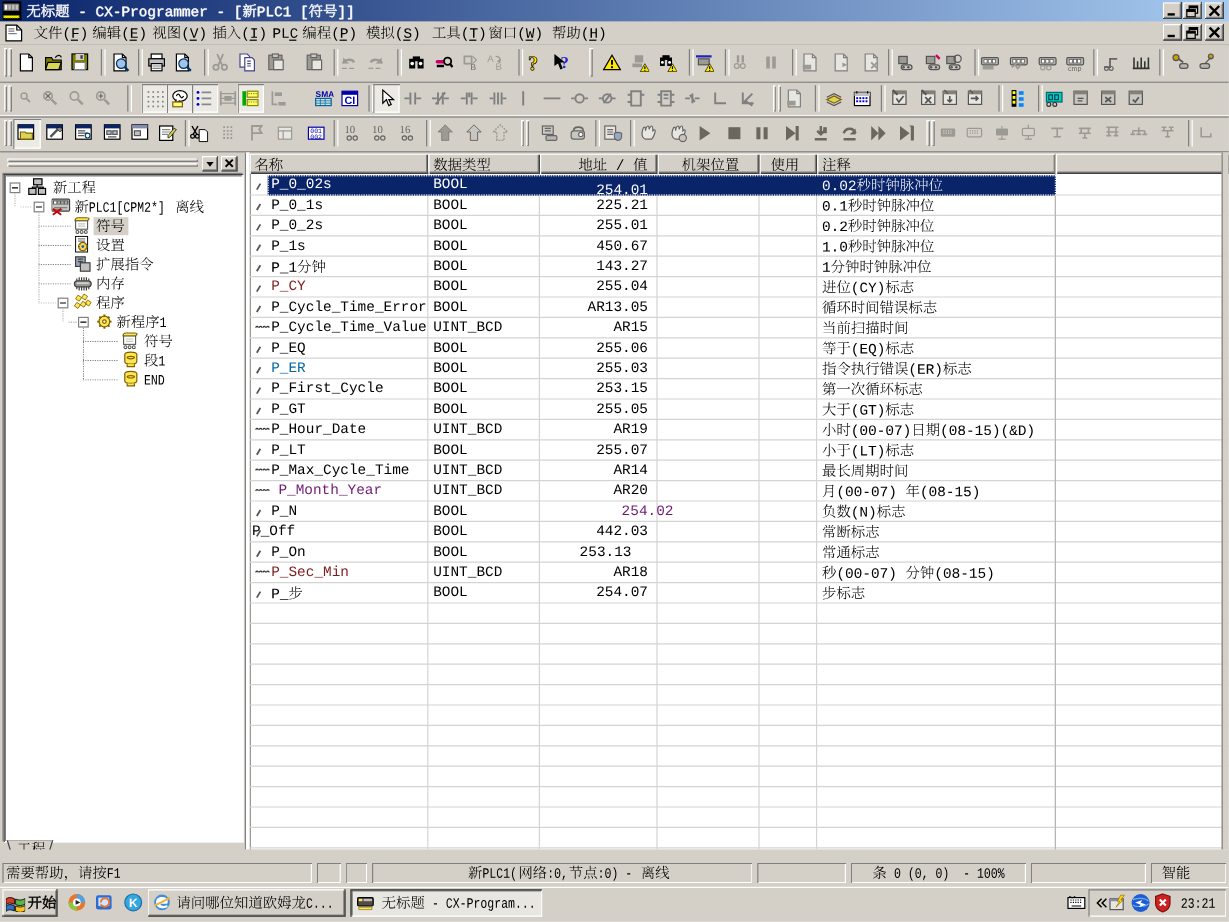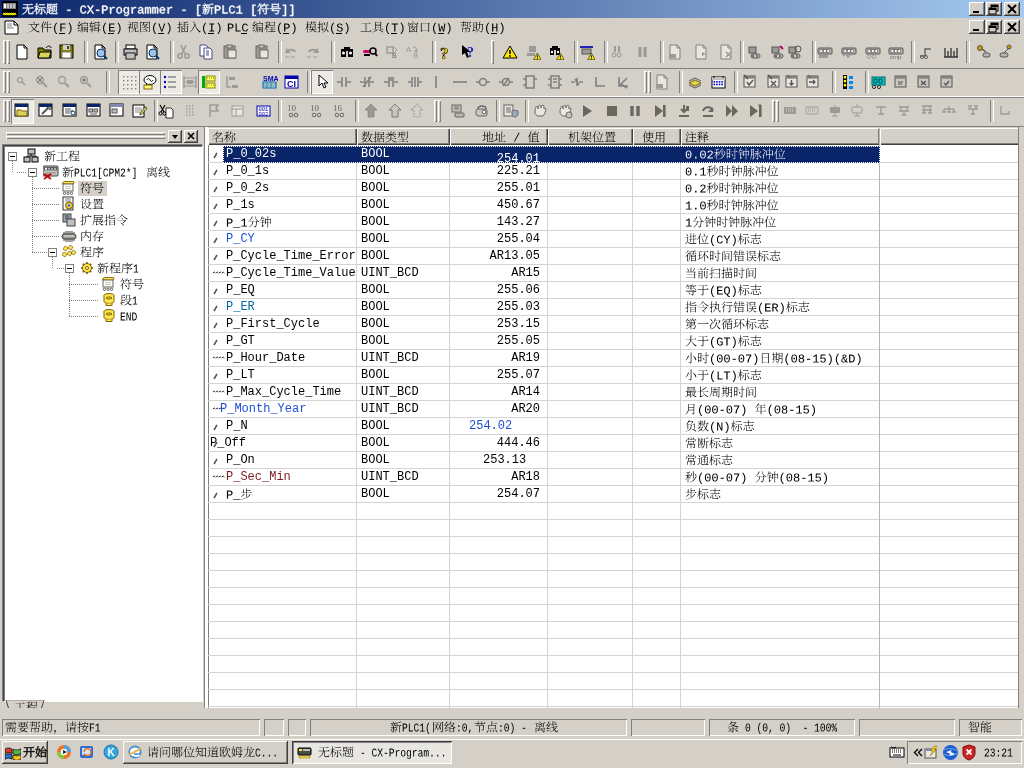--- a/index.html
+++ b/index.html
@@ -1451,21 +1451,21 @@
       <use href="#q84" x="31.2"></use>
       <use href="#q85" x="43.2"></use>
       <use href="#q86" x="55.2"></use>
       <use href="#q87" x="67.2"></use>
       <use href="#q76" x="79.2"></use>
     </svg>
   </div>
 <svg style="position:absolute;left:212px;top:235px" width="13" height="9" viewBox="0 0 13 9">
     <path d="M2 8l3-5" stroke="#555" stroke-width="1.5"></path>
   </svg>
-<div class="mono" style="left:226px;top:233px;color:#1d4ed8">P_CY</div>
+<div class="mono" style="left:226px;top:233px;color:#7f1d1d">P_CY</div>
 <div class="mono" style="left:361px;top:233px;color:#000">BOOL</div>
 <div class="mono" style="left:496.8px;top:233px;color:#000">255.04</div>
 <div style="position:absolute;left:685px;top:233px;width:76.8px;height:13px">
     <svg width="76.8" height="13" style="position:absolute;overflow:visible" fill="#000">
       <use href="#q90" x="0"></use>
       <use href="#q76" x="12"></use>
       <use href="#q22" x="24"></use>
       <use href="#q4" x="31.2"></use>
       <use href="#q91" x="38.4"></use>
       <use href="#q24" x="45.6"></use>
@@ -1652,21 +1652,21 @@
       <use href="#q116" x="36"></use>
       <use href="#q84" x="48"></use>
       <use href="#q95" x="60"></use>
     </svg>
   </div>
 <svg style="position:absolute;left:212px;top:405px" width="13" height="9" viewBox="0 0 13 9">
     <g stroke="#333" stroke-width="1" fill="none">
       <path d="M1 4q1.2-2 2.4 0M4 4q1.2-2 2.4 0M7 4q1.2-2 2.4 0M10 4q1.2-2 2.4 0"></path>
     </g>
   </svg>
-<div class="mono" style="left:220px;top:403px;color:#1d4ed8">P_Month_Year</div>
+<div class="mono" style="left:232px;top:403px;color:#701a75">P_Month_Year</div>
 <div class="mono" style="left:361px;top:403px;color:#000">UINT_BCD</div>
 <div class="mono" style="left:511.2px;top:403px;color:#000">AR20</div>
 <div style="position:absolute;left:685px;top:403px;width:132px;height:13px">
     <svg width="132" height="13" style="position:absolute;overflow:visible" fill="#000">
       <use href="#q123" x="0"></use>
       <use href="#q22" x="12"></use>
       <use href="#q81" x="19.2"></use>
       <use href="#q81" x="26.4"></use>
       <use href="#q3" x="33.6"></use>
       <use href="#q81" x="40.8"></use>
@@ -1680,38 +1680,38 @@
       <use href="#q16" x="110.4"></use>
       <use href="#q118" x="117.6"></use>
       <use href="#q24" x="124.8"></use>
     </svg>
   </div>
 <svg style="position:absolute;left:212px;top:422px" width="13" height="9" viewBox="0 0 13 9">
     <path d="M2 8l3-5" stroke="#555" stroke-width="1.5"></path>
   </svg>
 <div class="mono" style="left:226px;top:420px;color:#000">P_N</div>
 <div class="mono" style="left:361px;top:420px;color:#000">BOOL</div>
-<div class="mono" style="left:469px;top:420px;color:#1d4ed8">254.02</div>
+<div class="mono" style="left:518px;top:420px;color:#701a75">254.02</div>
 <div style="position:absolute;left:685px;top:420px;width:69.6px;height:13px">
     <svg width="69.6" height="13" style="position:absolute;overflow:visible" fill="#000">
       <use href="#q125" x="0"></use>
       <use href="#q66" x="12"></use>
       <use href="#q22" x="24"></use>
       <use href="#q62" x="31.2"></use>
       <use href="#q24" x="38.4"></use>
       <use href="#q1" x="45.6"></use>
       <use href="#q92" x="57.6"></use>
     </svg>
   </div>
 <svg style="position:absolute;left:212px;top:439px" width="13" height="9" viewBox="0 0 13 9">
     <path d="M2 8l3-5" stroke="#555" stroke-width="1.5"></path>
   </svg>
 <div class="mono" style="left:210px;top:437px;color:#000">P_Off</div>
 <div class="mono" style="left:361px;top:437px;color:#000">BOOL</div>
-<div class="mono" style="left:496.8px;top:437px;color:#000">444.46</div>
+<div class="mono" style="left:496.8px;top:437px;color:#000">442.03</div>
 <div style="position:absolute;left:685px;top:437px;width:48px;height:13px">
     <svg width="48" height="13" style="position:absolute;overflow:visible" fill="#000">
       <use href="#q126" x="0"></use>
       <use href="#q127" x="12"></use>
       <use href="#q1" x="24"></use>
       <use href="#q92" x="36"></use>
     </svg>
   </div>
 <svg style="position:absolute;left:212px;top:456px" width="13" height="9" viewBox="0 0 13 9">
     <path d="M2 8l3-5" stroke="#555" stroke-width="1.5"></path>

